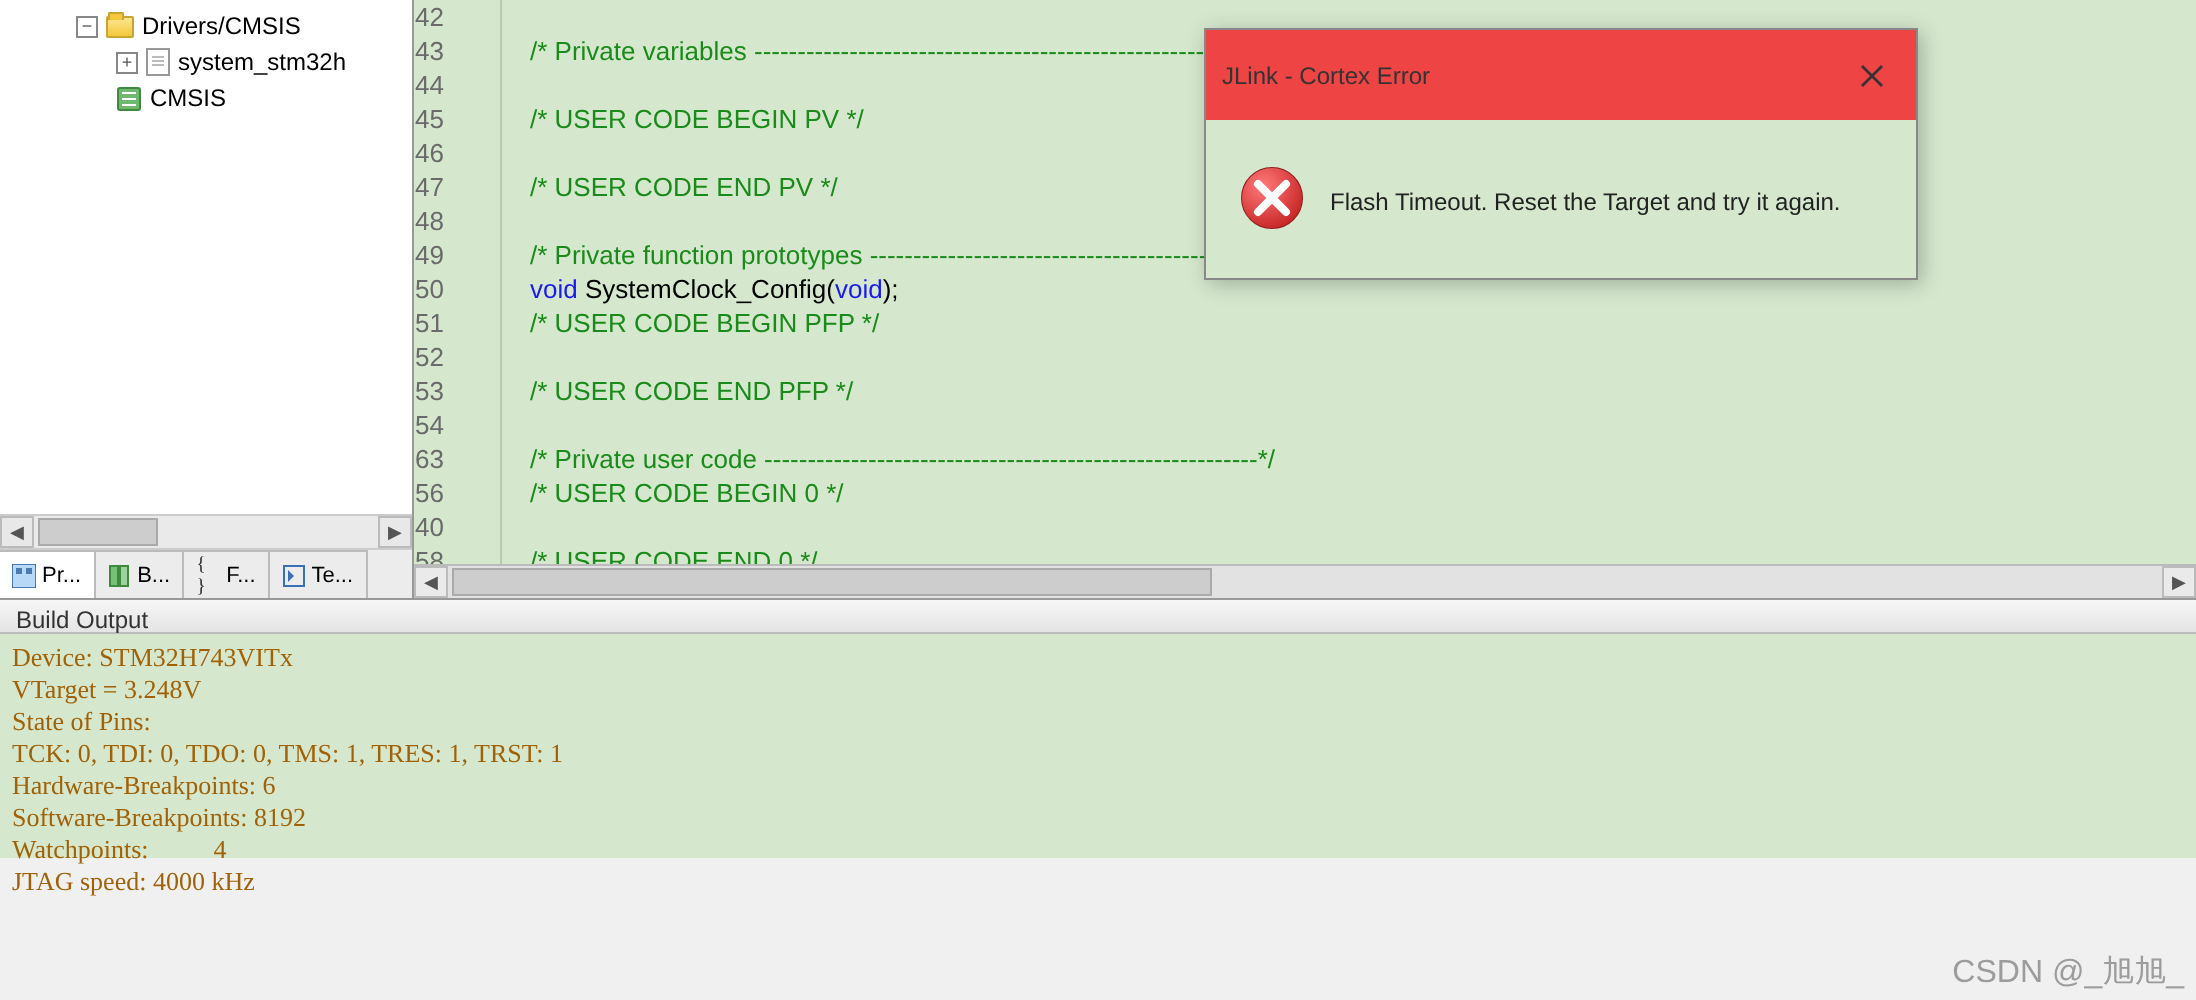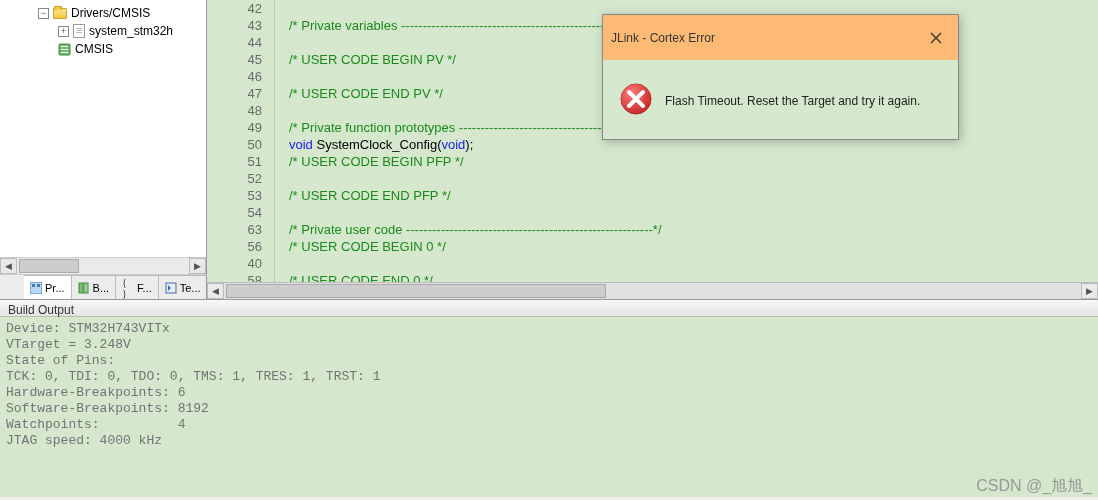--- a/index.html
+++ b/index.html
@@ -18,39 +18,39 @@
 .file-icon::after { content: ""; position: absolute; top: 3px; left: 2px; right: 2px; height: 1px; background: #bbb; box-shadow: 0 2px 0 #bbb, 0 4px 0 #bbb; }
 .book-icon { width: 13px; height: 13px; margin-right: 4px; }
 
 .hscroll { height: 17px; background: #f2f2f2; border-top: 1px solid #ccc; display: flex; align-items: stretch; }
 .hscroll-btn { width: 17px; background: #e8e8e8; border: 1px solid #bbb; display: flex; align-items: center; justify-content: center; font-size: 9px; color: #555; }
 .hscroll-track { flex: 1; background: #eaeaea; position: relative; }
 .hscroll-thumb { position: absolute; top: 1px; bottom: 1px; left: 2px; width: 60px; background: #cdcdcd; border: 1px solid #aaa; }
 
 .panel-tabs { height: 25px; background: #ececec; border-top: 1px solid #ccc; display: flex; align-items: stretch; font-size: 11px; }
 .panel-tab { display: flex; align-items: center; padding: 0 6px; border-right: 1px solid #bbb; border-top: 1px solid #bbb; gap: 3px; cursor: pointer; }
-.panel-tab.active { background: #fff; margin-left: 24px; }
+.panel-tab.active { background: #fff; }
 .tab-ico { width: 12px; height: 12px; display: inline-block; }
 
 .editor { flex: 1; background: #d5e8ce; display: flex; flex-direction: column; }
 .code-area { flex: 1; display: flex; font-family: Consolas, "Courier New", monospace; font-size: 13px; line-height: 17px; overflow: hidden; }
-.gutter { width: 68px; background: #d5e8ce; text-align: right; padding-right: 12px; color: #6a6a6a; border-right: 1px solid #b8cab0; }
+.gutter { width: 44px; background: #d5e8ce; text-align: right; padding-right: 28px; color: #6a6a6a; border-right: 1px solid #b8cab0; }
 .code { flex: 1; padding-left: 14px; white-space: pre; }
 .code .cm { color: #1a8a1a; }
 .code .kw { color: #1a1af0; }
 .editor-hscroll { height: 17px; background: #e9e9e9; border-top: 1px solid #bbb; display: flex; }
 .editor-hscroll .hscroll-btn { background: #eaeaea; }
 .editor-hscroll .hscroll-track { background: #e2e2e2; }
 .editor-hscroll .hscroll-thumb { width: 380px; }
 
 .output-header { height: 17px; background: linear-gradient(#f7f7f7,#e4e4e4); border-bottom: 1px solid #bbb; padding: 3px 8px; font-size: 12px; color: #333; }
-.output { background: #d5e8ce; height: 180px; font-family: Liberation Mono, monospace; font-size: 13px; line-height: 16px; padding: 4px 6px; white-space: pre; color: #737373; }
+.output { background: #d5e8ce; height: 112px; font-family: Liberation Serif, serif; font-size: 13px; line-height: 16px; padding: 4px 6px; white-space: pre; color: #a16207; }
 
 .dialog { position: absolute; top: 14px; left: 602px; width: 357px; background: #d5e8ce; border: 1px solid #888; box-shadow: 2px 2px 10px rgba(0,0,0,0.25); z-index: 50; }
-.dialog-title { height: 45px; background: #fdba74; display: flex; align-items: center; padding: 16px 8px; font-size: 12px; color: #333; }
+.dialog-title { height: 45px; background: #ef4444; display: flex; align-items: center; padding: 16px 8px; font-size: 12px; color: #333; }
 .dialog-close { margin-left: auto; width: 28px; height: 22px; display: flex; align-items: center; justify-content: center; cursor: pointer; }
 .dialog-body { display: flex; align-items: center; padding: 22px 16px 20px; gap: 12px; }
 .err-icon { flex: none; }
 .dialog-msg { font-size: 12px; color: #222; }
 .dialog-buttons { height: 42px; background: #eef4e9; display: flex; align-items: center; justify-content: flex-end; padding: 0 10px; border-top: 1px solid #c8d5c0; }
 .dlg-btn { min-width: 74px; height: 23px; background: #fdfdfd; border: 1px solid #8a8a8a; font-size: 12px; cursor: pointer; padding: 0 12px; }
 
 .watermark { position: absolute; right: 6px; bottom: 3px; font-size: 16px; color: rgba(120,120,120,0.7); font-family: sans-serif; }
 </style>
 </head>

